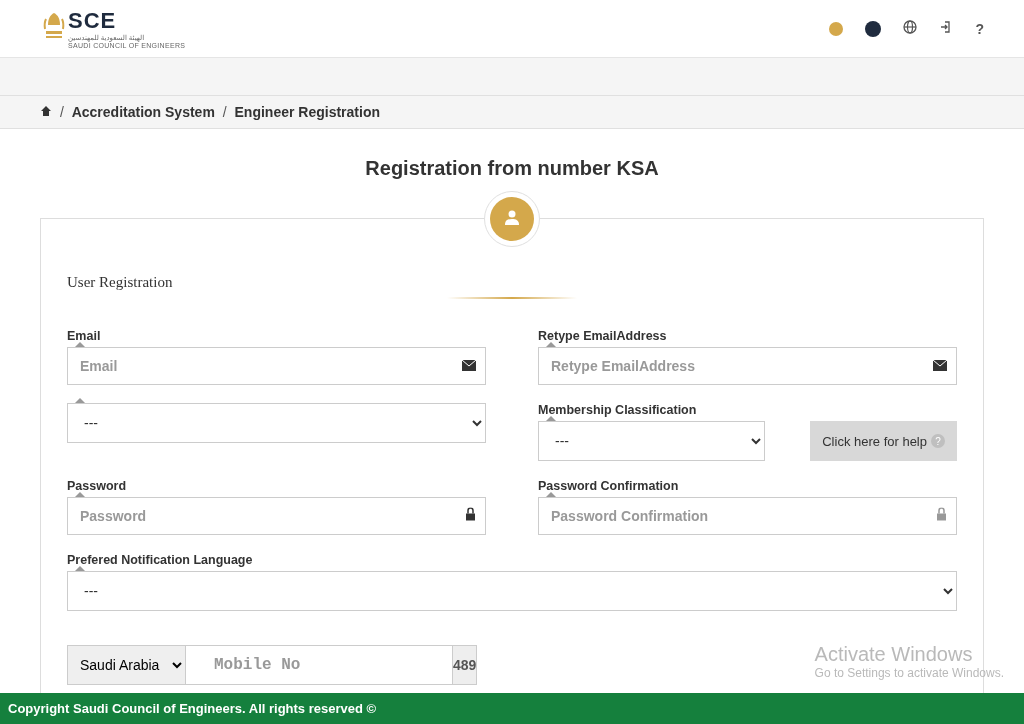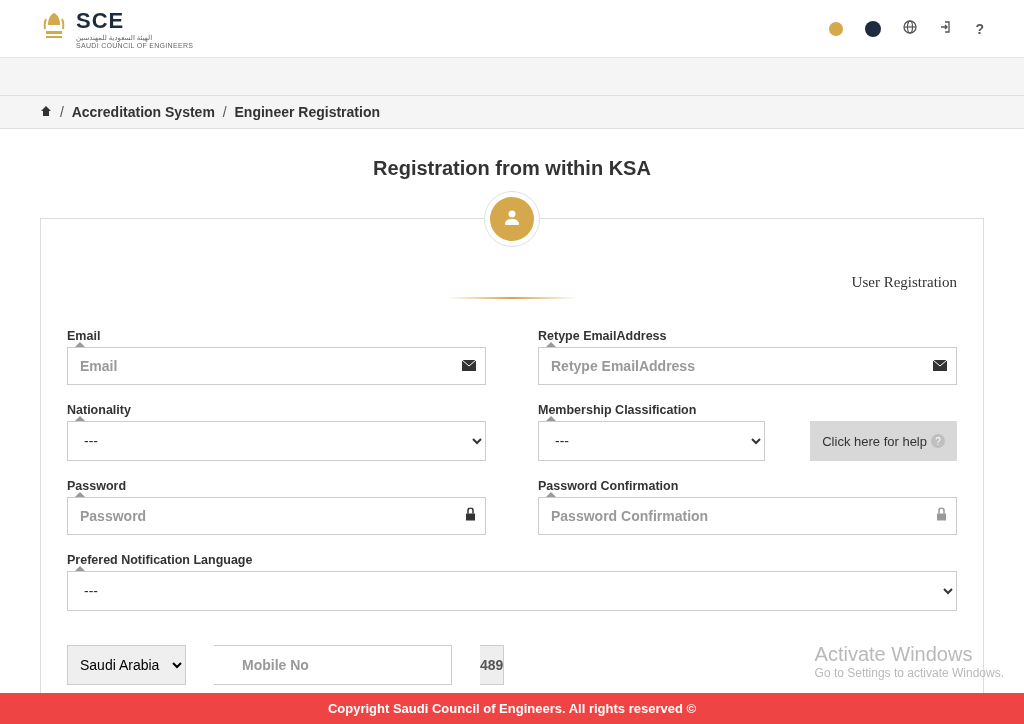--- a/index.html
+++ b/index.html
@@ -1,20 +1,20 @@
 <!DOCTYPE html>
 <html><head>
   <meta charset="utf-8">
   <style>
     * { box-sizing: border-box; margin: 0; padding: 0; }
     body { font-family: Arial, Helvetica, sans-serif; background: #fff; color: #333; font-size: 14px; }
     
     
     .header { display: flex; justify-content: space-between; align-items: center; padding: 8px 40px; border-bottom: 1px solid #e5e5e5; }
-    .logo-wrap { display: flex; align-items: center; gap: 8px; }
+    .logo-wrap { display: flex; align-items: center; }
     .logo-emblem { color: #d4a84b; font-size: 28px; }
     .logo-text { display: flex; flex-direction: column; }
     .logo-main { font-size: 22px; font-weight: 700; color: #1f2b3e; letter-spacing: 1px; }
     .logo-sub { font-size: 7px; color: #666; letter-spacing: 0.3px; }
     .header-right { display: flex; align-items: center; gap: 22px; }
     .circle-gold { width: 14px; height: 14px; border-radius: 50%; background: #d4a84b; display:inline-block; }
     .circle-dark { width: 16px; height: 16px; border-radius: 50%; background: #1f2b3e; display:inline-block; }
     .header-icon { color: #555; font-size: 14px; }
     
     
@@ -28,53 +28,53 @@
     
     
     .page-title { text-align: center; font-size: 20px; font-weight: 700; color: #333; padding: 28px 0 38px; }
     
     
     .main-wrap { padding: 0 40px 120px; }
     .card { border: 1px solid #ddd; padding: 55px 26px 28px; position: relative; }
     .badge-circle { position: absolute; top: -28px; left: 50%; transform: translateX(-50%); width: 56px; height: 56px; border-radius: 50%; background: #fff; display: flex; align-items: center; justify-content: center; border: 1px solid #e0e0e0; }
     .badge-inner { width: 44px; height: 44px; border-radius: 50%; background: #d4a84b; display: flex; align-items: center; justify-content: center; color: #fff; font-size: 18px; }
     
-    .section-title { text-align: right; font-size: 15px; color: #333; margin-bottom: 6px; font-family: "Times New Roman", serif; }
+    .section-title { text-align: left; font-size: 15px; color: #333; margin-bottom: 6px; font-family: "Times New Roman", serif; }
     .divider-gold { width: 130px; height: 2px; background: linear-gradient(90deg, rgba(212,168,75,0) 0%, #d4a84b 50%, rgba(212,168,75,0) 100%); margin: 0 auto 30px; }
     
     .form-grid { display: flex; flex-wrap: wrap; gap: 0 52px; }
     .form-col { width: calc(50% - 26px); margin-bottom: 18px; }
     .form-full { width: 100%; margin-bottom: 34px; }
     
     .field-label { font-size: 12.5px; font-weight: 700; color: #333; margin-bottom: 4px; display: block; }
     .input-wrap { position: relative; }
     .input-tick { position: absolute; top: -5px; left: 8px; width: 0; height: 0; border-left: 5px solid transparent; border-right: 5px solid transparent; border-bottom: 5px solid #999; }
     .text-input { width: 100%; padding: 10px 36px 10px 12px; border: 1px solid #ccc; font-size: 14px; color: #333; background: #fff; }
     .text-input::placeholder { color: #999; font-weight: 600; }
     select.text-input { appearance: auto; padding-right: 12px; }
     .input-icon-right { position: absolute; right: 10px; top: 50%; transform: translateY(-50%); color: #333; font-size: 14px; }
     
     .help-btn-wrap { display: flex; gap: 8px; align-items: stretch; }
     .help-btn-wrap select { flex: 1; }
     .help-btn { background: #d8d8d8; border: none; padding: 0 12px; font-size: 13px; color: #333; display: flex; align-items: center; gap: 4px; cursor: pointer; white-space: nowrap; margin-left: 37px; }
     .help-btn-q { background: #bfbfbf; color: #fff; border-radius: 50%; width: 14px; height: 14px; display: inline-flex; align-items: center; justify-content: center; font-size: 10px; }
     
-    .mobile-row { display: flex; width: 44%; gap: 28px; }
+    .mobile-row { display: flex; width: 44%; }
     .mobile-row select { width: 170px; border: 1px solid #ccc; padding: 10px 8px; font-size: 14px; }
-    .mobile-row input { flex: 1; border: 1px solid #ccc; border-left: 0; padding: 10px 28px; font-size: 14px; }
+    .mobile-row input { flex: 1; border: 1px solid #ccc; border-left: 0; padding: 10px 28px; font-size: 16px; font-family: Liberation Mono, monospace; }
     .mobile-row input::placeholder { color: #999; font-weight: 600; }
     .mobile-code { width: 70px; border: 1px solid #ccc; border-left: 0; background: #eee; display: flex; align-items: center; justify-content: center; font-weight: 700; color: #555; }
     
     .agree-row { margin-bottom: 18px; font-size: 13px; }
     .agree-row input { margin-right: 4px; vertical-align: middle; }
     .agree-row .link-u { text-decoration: underline; font-weight: 700; }
     .agree-row .bold { font-weight: 700; }
     
     
-    .footer { position: fixed; bottom: 0; left: 0; right: 0; background: #ef4444; color: #fff; text-align: center; padding: 8px 17px; font-size: 13px; font-weight: 700; z-index: 10;}
+    .footer { position: fixed; bottom: 0; left: 0; right: 0; background: #15803d; color: #fff; padding: 8px 8px; font-size: 13px; font-weight: 700; z-index: 10;}
     
     
     .wm { position: fixed; right: 20px; bottom: 44px; text-align: left; color: #b9b9b9; pointer-events: none; z-index: 5;}
     .wm-t { font-size: 20px; }
     .wm-s { font-size: 12px; }
   </style>
 </head>
 <body>
 
 <div class="header">
@@ -123,21 +123,21 @@
     <svg width="12" height="12" viewBox="0 0 12 12">
         <path d="M1 6 L6 1 L11 6 L9 6 L9 11 L3 11 L3 6 Z" fill="#333"></path>
       </svg>
   </span>
   <span class="breadcrumb-sep">/</span>
   <span class="breadcrumb-item">Accreditation System</span>
   <span class="breadcrumb-sep">/</span>
   <span class="breadcrumb-item">Engineer Registration</span>
 </div>
 
-<h2 class="page-title">Registration from within KSA</h2>
+<h2 class="page-title">Registration from number KSA</h2>
 
 <div class="main-wrap">
   <div class="card">
     <div class="badge-circle">
       <div class="badge-inner">
         <span>
           <svg width="18" height="18" viewBox="0 0 18 18" fill="#fff">
               <circle cx="9" cy="6" r="3.5"></circle>
               <path d="M2 17 C2 12 5 11 9 11 C13 11 16 12 16 17 Z"></path>
             </svg>
@@ -172,21 +172,20 @@
           <span class="input-icon-right">
             <svg width="14" height="11" viewBox="0 0 14 11">
                 <rect x="0" y="0" width="14" height="11" fill="#333"></rect>
                 <path d="M0 0 L7 6 L14 0" fill="none" stroke="#fff" stroke-width="1"></path>
               </svg>
           </span>
         </div>
       </div>
 
       <div class="form-col">
-        <label class="field-label">Nationality</label>
         <div class="input-wrap">
           <div class="input-tick"></div>
           <select class="text-input">
             <option>---</option>
           </select>
         </div>
       </div>
 
       <div class="form-col">
         <label class="field-label">Membership Classification</label>

